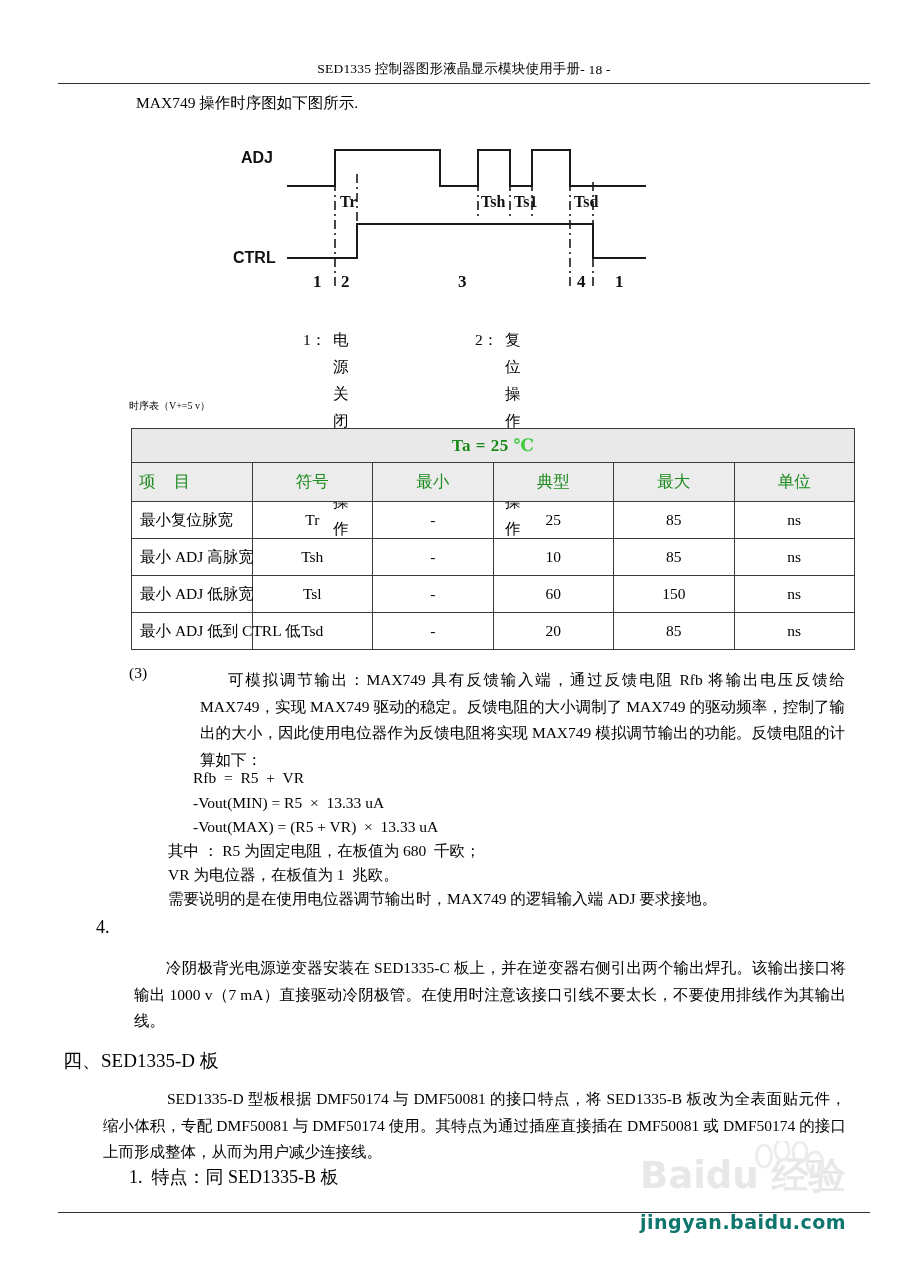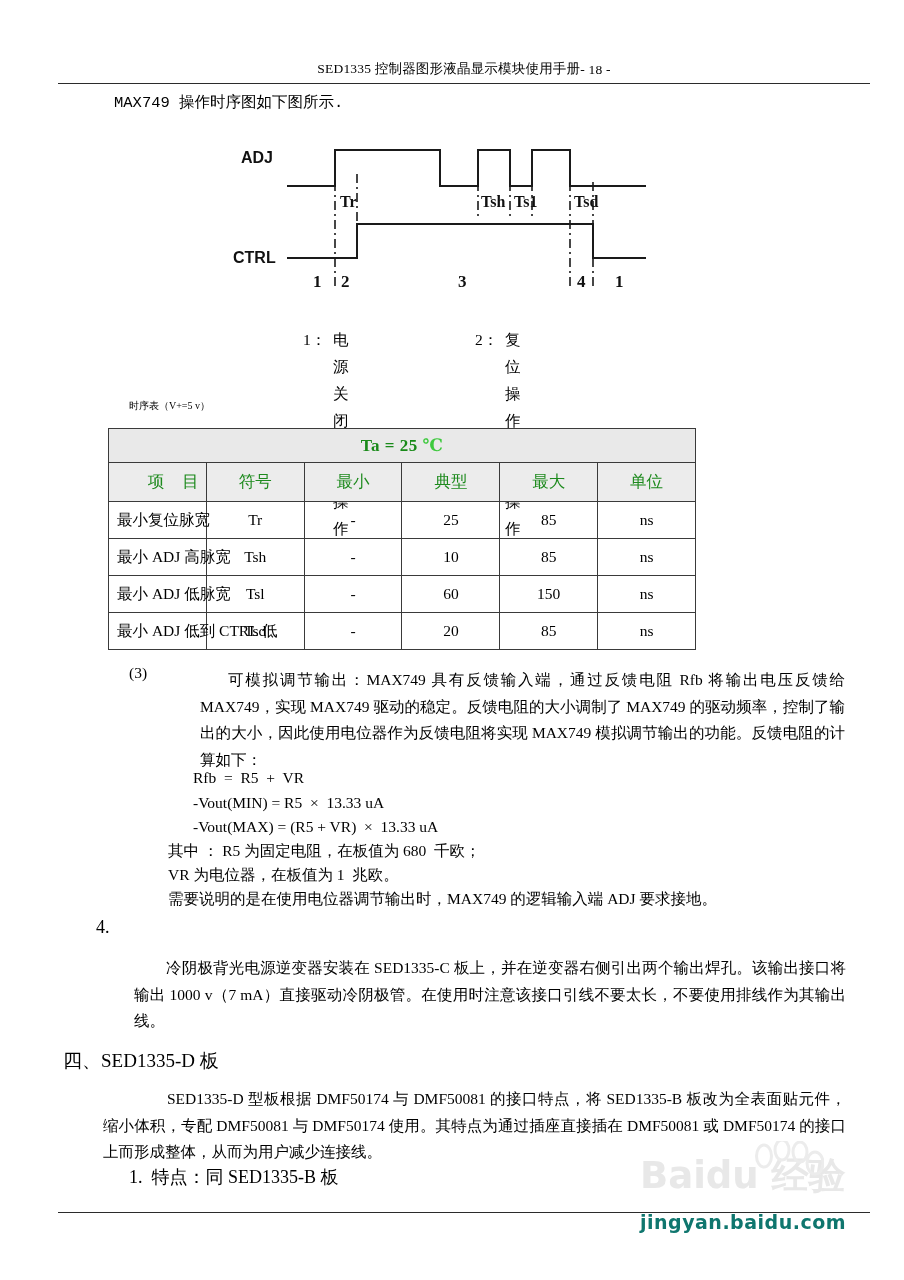--- a/index.html
+++ b/index.html
@@ -86,22 +86,22 @@
   .legend .c1 { width: 172px; }
 
   
   .tbl-caption {
     position: absolute;
     left: 129px; top: 399px;
     font-size: 10px;
   }
   table.spec {
     position: absolute;
-    left: 108px; top: 428px;
-    width: 588px;
+    left: 131px; top: 428px;
+    width: 724px;
     border-collapse: collapse;
     font-size: 15.5px;
     table-layout: fixed;
   }
   table.spec td, table.spec th {
     border: 1px solid #3a3a3a;
     padding: 0;
     height: 36px;
     text-align: center;
     font-weight: normal;
@@ -120,21 +120,21 @@
     color: #1d8a1d;
     font-size: 16.5px;
     height: 38px;
   }
   table.spec td.item {
     text-align: left;
     padding-left: 8px;
     white-space: nowrap;
   }
   table.spec .colhdr td.item {
-    text-align: right;
+    text-align: left;
     padding-left: 0;
     letter-spacing: 7px;
     text-indent: 7px;
   }
 
   
   .h-num {
     position: absolute;
     font-size: 18px;
     white-space: pre;
@@ -181,21 +181,21 @@
 <body>
 
 <div class="page">
 
   <div class="hdr">
     <span>SED1335 控制器图形液晶显示模块使用手册</span>
     <span>- 18 -</span>
   </div>
   <div class="hdr-rule"></div>
 
-  <div class="tline" style="left:114px; top:90px;font-family:Liberation Mono, monospace;">MAX749 操作时序图如下图所示.</div>
+  <div class="tline" style="left:136px; top:90px;">MAX749 操作时序图如下图所示.</div>
 
   <div class="diagram">
     <svg width="440" height="170" viewBox="0 0 440 170" xmlns="http://www.w3.org/2000/svg">
 
       <g stroke="#1a1a1a" stroke-width="2" fill="none" stroke-linecap="square">
 
         <path d="M 63 54 L 110 54"></path>
 
         <path d="M 110 54 L 110 18 L 215 18 L 215 54 L 253 54"></path>
 

